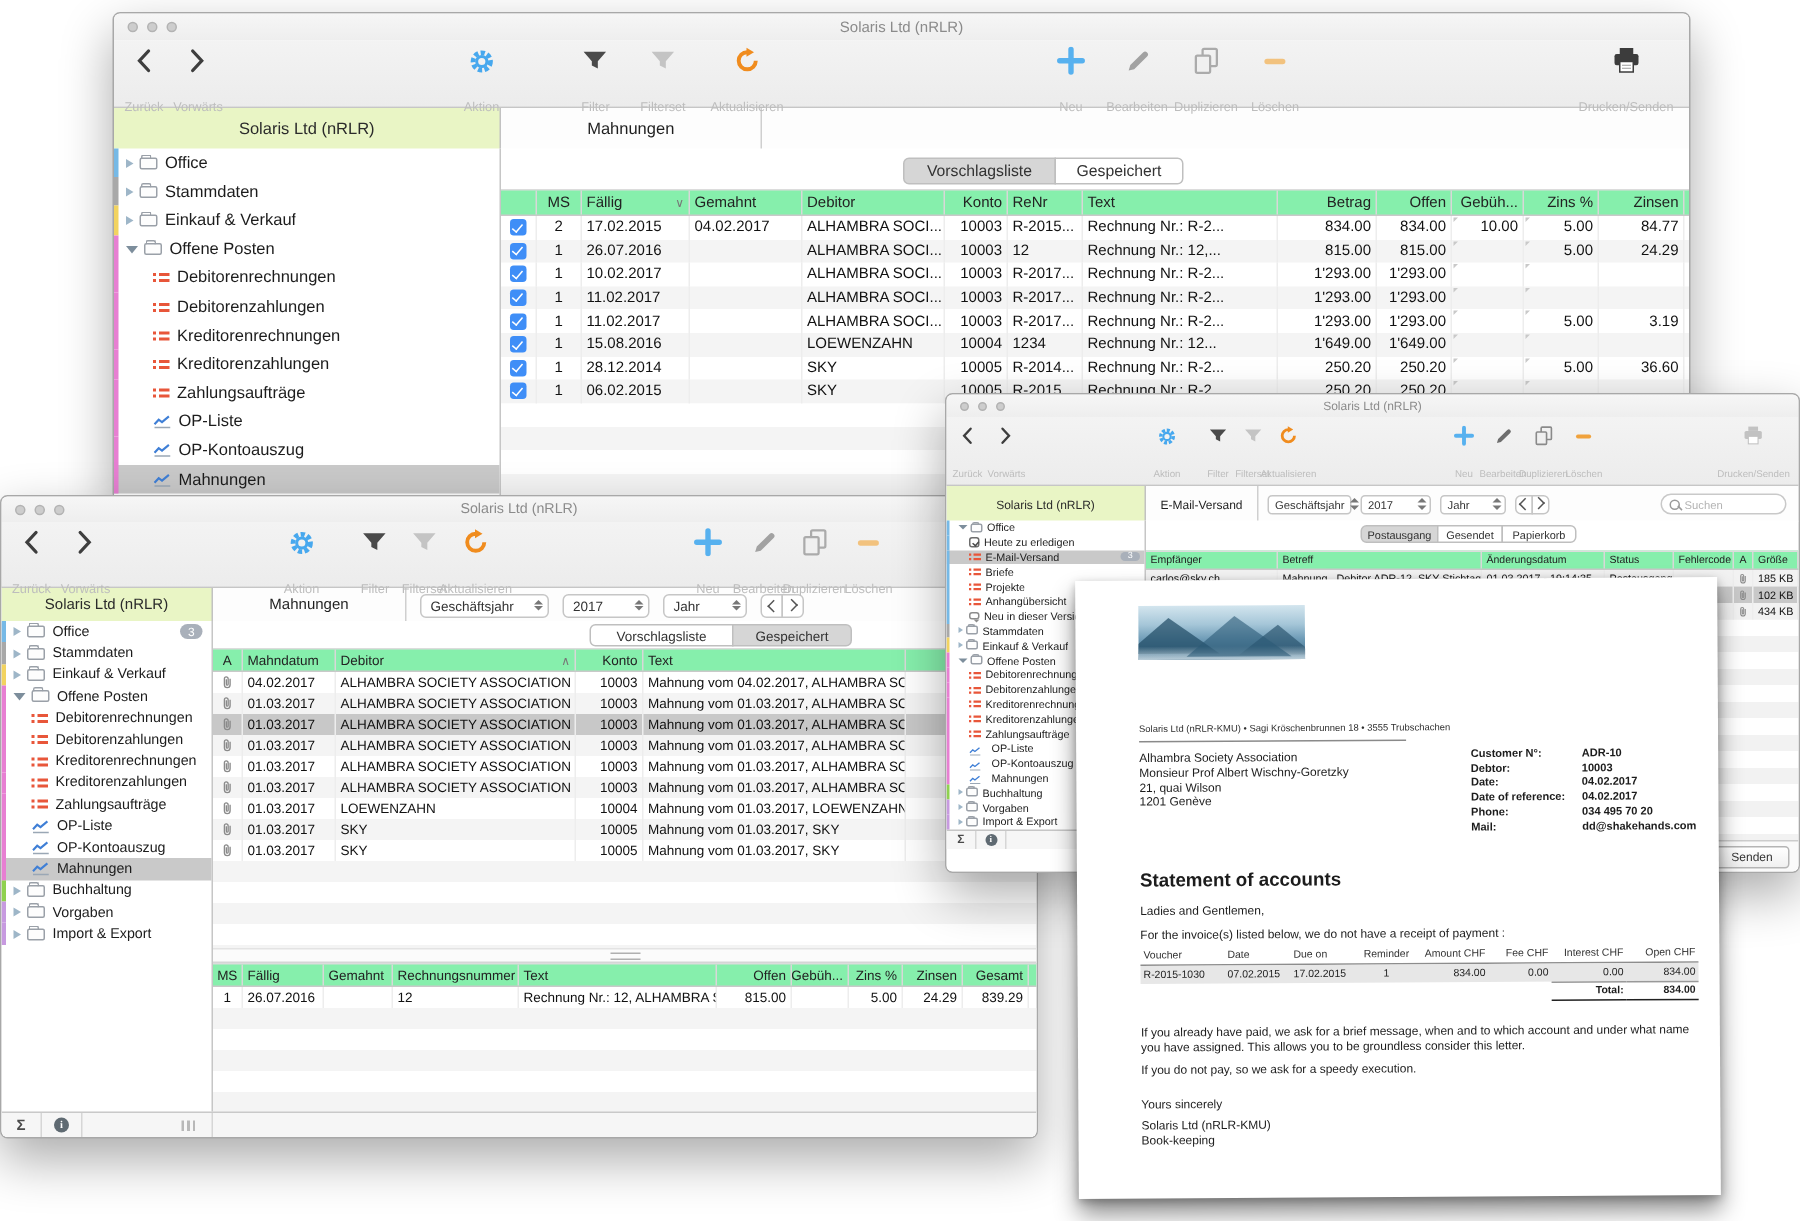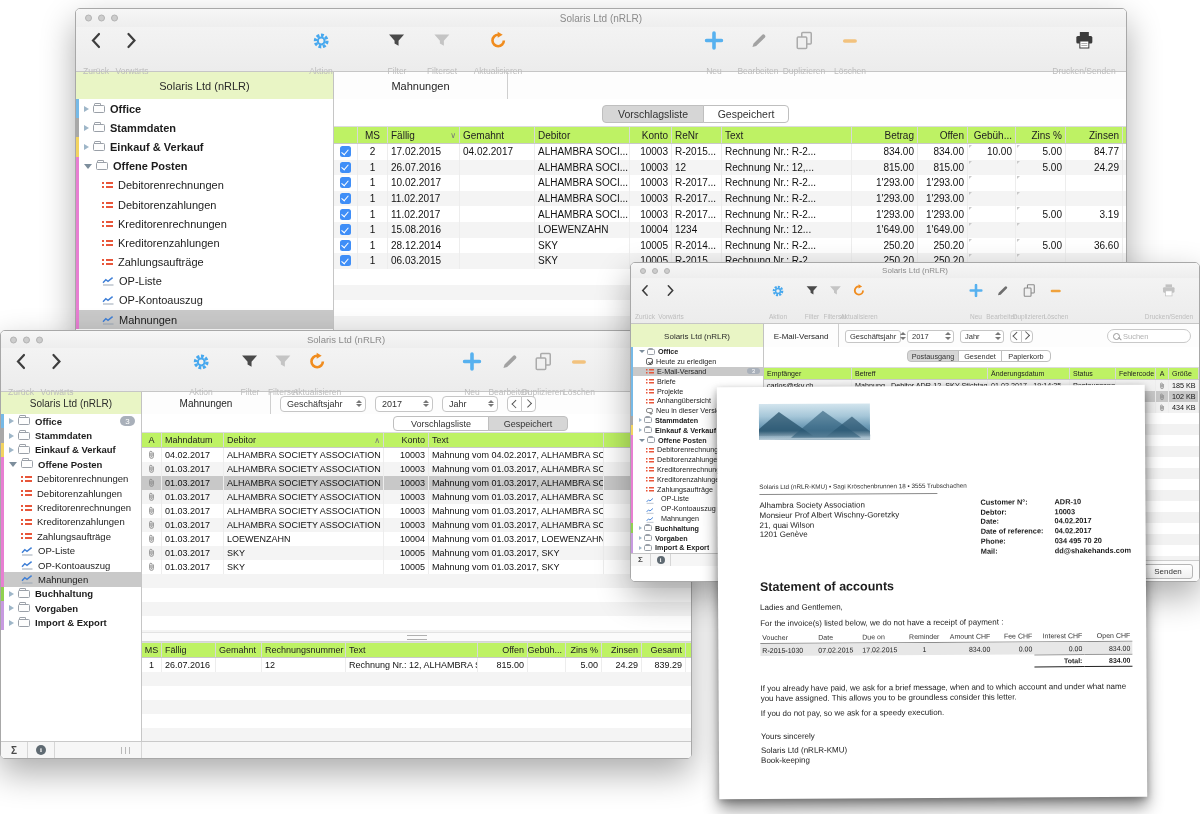--- a/index.html
+++ b/index.html
@@ -90,21 +90,21 @@
   .sbi[data-arrow="down"] .arr{display:block;width:0;height:0;border-left:4px solid transparent;border-right:4px solid transparent;border-top:5px solid #7d8e9c;}
   .w3 .sbi[data-arrow="right"] .arr{border-top-width:2.5px;border-bottom-width:2.5px;border-left-width:3.5px;margin-right:2px;}
   .w3 .sbi[data-arrow="down"] .arr{border-left-width:3px;border-right-width:3px;border-top-width:3.5px;margin-right:2px;}
   .sbi .ic{display:none;margin-right:5px;flex:none;}
   .w3 .sbi .ic{margin-right:3px;}
   .sbi[data-icon="folder"] .ic-folder{display:inline-block;}
   .sbi[data-icon="list"] .ic-list{display:inline-block;}
   .sbi[data-icon="chart"] .ic-chart{display:inline-flex;}
   .sbi[data-icon="check"] .ic-check{display:inline-block;}
   .sbi[data-icon="bubble"] .ic-bubble{display:inline-block;}
-  .sbi[data-icon="folder"] .lbl{font-weight:bold;}
+  .sbi[data-icon="folder"] .lbl{font-weight:normal;}
   .ic-folder{width:12px;height:8px;border:1px solid #9aa0a8;border-radius:1.5px;position:relative;background:#fdfdfd;box-sizing:border-box;}
   .ic-folder::before{content:'';position:absolute;top:-3px;left:0px;width:5px;height:2px;border:1px solid #9aa0a8;border-bottom:none;border-radius:1.5px 1.5px 0 0;}
   .w3 .ic-folder{width:8px;height:6px;}
   .w3 .ic-folder::before{width:3px;height:1px;top:-2px;}
   .ic-list{width:11px;height:8px;background-image:linear-gradient(#e8563a,#e8563a),linear-gradient(#e8563a,#e8563a),linear-gradient(#e8563a,#e8563a),linear-gradient(#e8563a,#e8563a);
            background-size:2px 2px,7px 2px,2px 2px,7px 2px;background-position:0 1px,4px 1px,0 5px,4px 5px;background-repeat:no-repeat;}
   .w3 .ic-list{width:8px;height:6px;background-size:1.5px 1.5px,5px 1.5px,1.5px 1.5px,5px 1.5px;background-position:0 1px,3px 1px,0 4px,3px 4px;}
   .ic-chart{width:12px;height:10px;align-items:flex-end;}
   .w3 .ic-chart svg{transform:scale(.66);transform-origin:left bottom;}
   .ic-check{width:9px;height:9px;border:1px solid #6d6d6d;border-radius:2px;position:relative;background:#fff;box-sizing:border-box;}
@@ -134,21 +134,21 @@
   .w2 .seg{top:2px;left:251px;}
   .w2 .segb{height:15px;font-size:9px;}
   .w2 .segb.b1{width:96px;} .w2 .segb.b2{width:80px;}
   .w3 .seg{top:3px;left:143px;}
   .w3 .segb{height:12px;font-size:7.3px;}
   .w3 .segb.b1{width:52px;} .w3 .segb.b2{width:44px;} .w3 .segb.b3{width:50px;}
 
   .tbl{display:flex;flex-direction:column;min-width:0;}
   .tr{display:flex;align-items:center;flex:none;}
   .c{padding:0 3px;white-space:nowrap;overflow:hidden;box-sizing:border-box;height:100%;display:flex;align-items:center;position:relative;flex:none;}
-  .trh .tr{background:#bef264;border-top:1px solid #dcdcdc;border-bottom:1px solid #c9c9c9;color:#222;}
+  .trh .tr{background:#86efac;border-top:1px solid #dcdcdc;border-bottom:1px solid #c9c9c9;color:#222;}
   .trh .c{border-right:1px solid #d8d8d8;}
   .tb .c{border-right:1px solid #ededed;}
   .tr.sel{background:#c8c8c8 !important;}
   .sort{margin-left:auto;color:#777;font-size:8px;}
 
   
   .t1 .trh .tr{height:16px;font-size:10px;}
   .t1 .tb .tr{height:15.6px;font-size:10px;color:#111;}
   .t1 .c:nth-child(1){width:24px;justify-content:center;}
   .t1 .c:nth-child(2){width:30px;justify-content:center;}
@@ -671,21 +671,21 @@
                 <div class="c"></div>
                 <div class="c">5.00</div>
                 <div class="c">36.60</div>
               </div>
 
               <div class="tr">
                 <div class="c">
                   <span class="cb"></span>
                 </div>
                 <div class="c">1</div>
-                <div class="c">06.03.2015</div>
+                <div class="c">06.02.2015</div>
                 <div class="c"></div>
                 <div class="c">SKY</div>
                 <div class="c">10005</div>
                 <div class="c">R-2015...</div>
                 <div class="c">Rechnung Nr.: R-2...</div>
                 <div class="c">250.20</div>
                 <div class="c">250.20</div>
                 <div class="c"></div>
                 <div class="c"></div>
                 <div class="c"></div>

